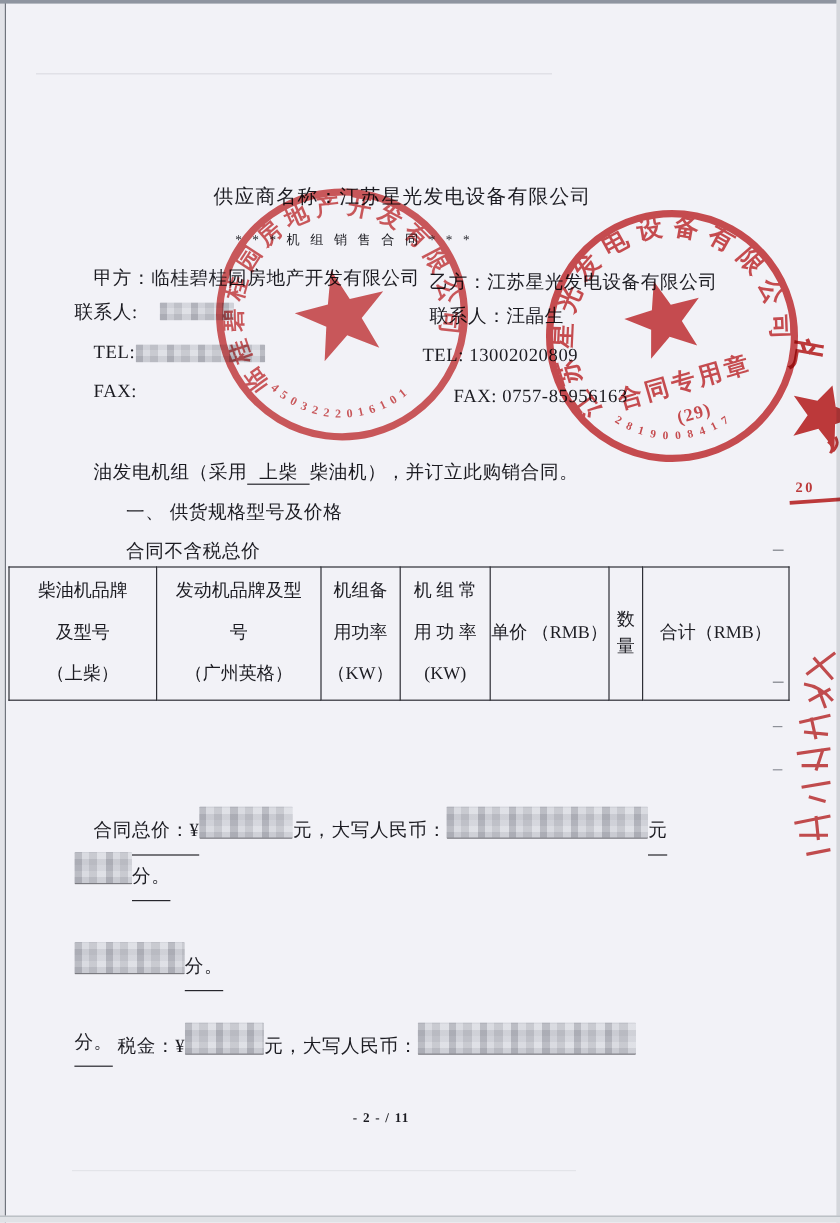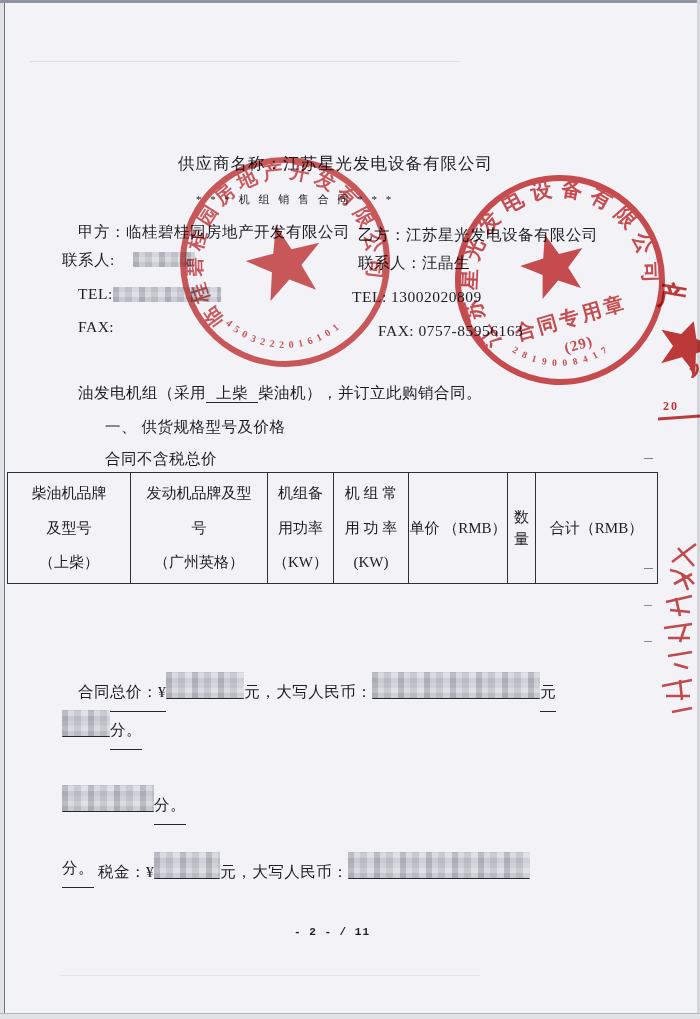--- a/index.html
+++ b/index.html
@@ -35,21 +35,21 @@
   tr.datarow{height:44px;}
   tr.totalrow{height:31px;}
   td.c-left{text-align:left;padding-left:14px;}
   .qty-head{line-height:1.5 !important;}
 
   
   .stamp{position:absolute;mix-blend-mode:multiply;opacity:.84;}
   .stamp text{font-family:"Liberation Serif","DejaVu Serif",serif;font-weight:bold;}
 
   .frag{position:absolute;color:#c63c3c;mix-blend-mode:multiply;}
-  .footer{position:absolute;font-size:11px;font-weight:bold;letter-spacing:1px;font-family:Liberation Mono, monospace;}
+  .footer{position:absolute;font-size:11px;font-weight:bold;letter-spacing:1px;}
 </style>
 </head>
 <body>
 
 <div id="paper">
 
   <div class="edge-left-light"></div>
   <div class="edge-left-line"></div>
   <div class="edge-top"></div>
   <div class="edge-right"></div>

